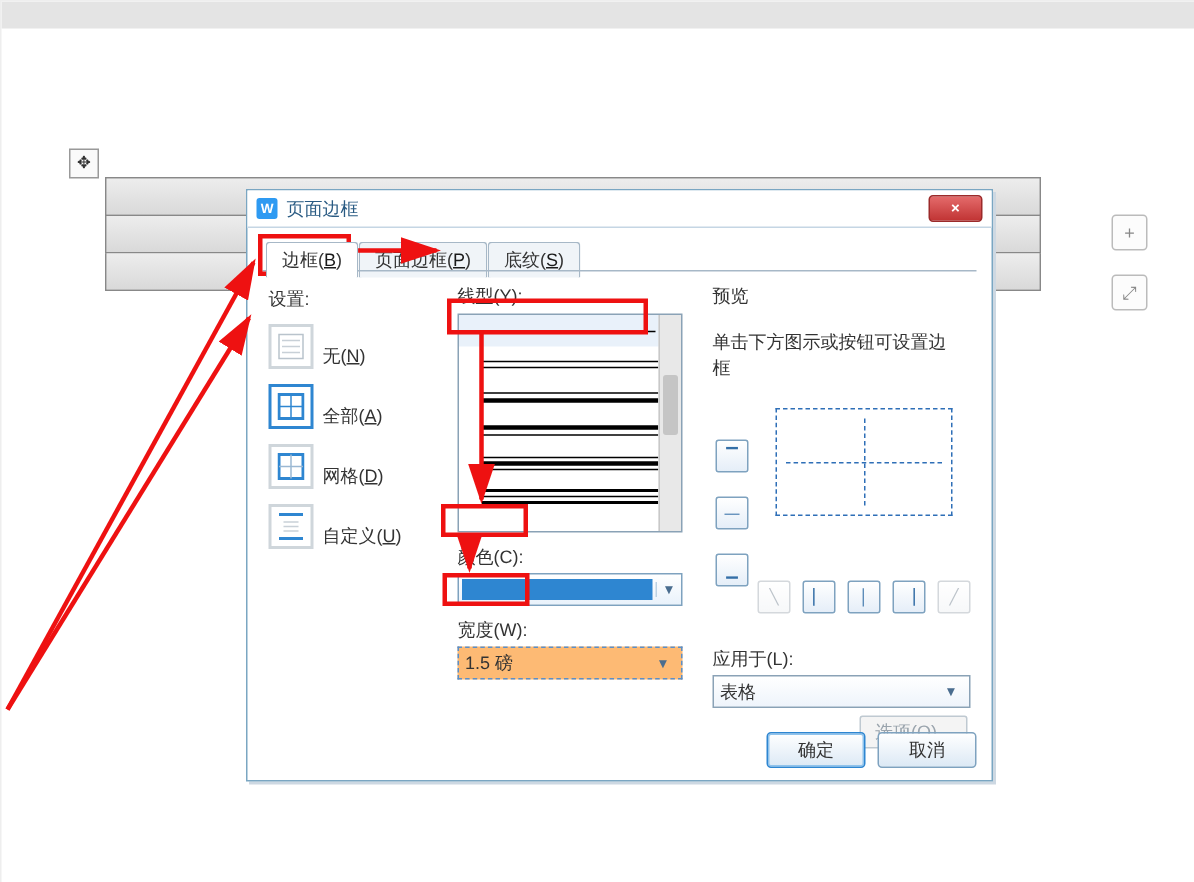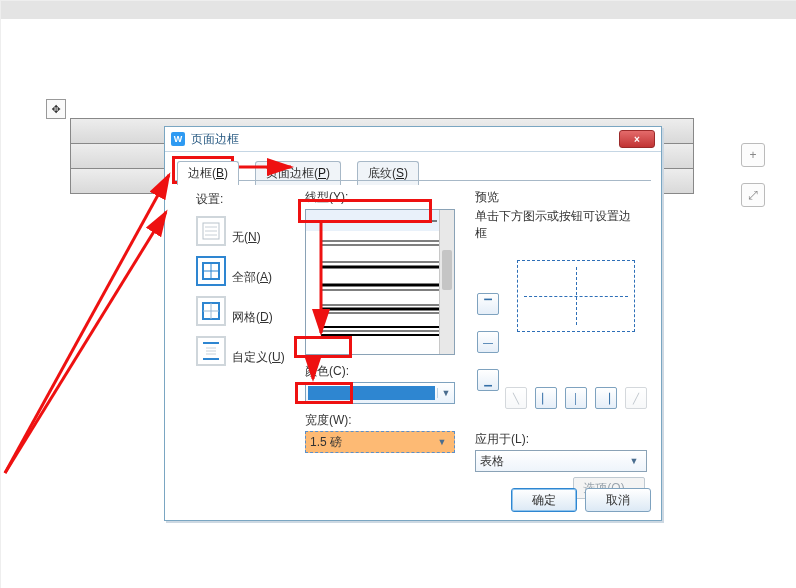--- a/index.html
+++ b/index.html
@@ -16,26 +16,26 @@
   .fb1{right:32px;top:142px}
   .fb2{right:32px;top:182px}
   
   .dlg{position:absolute;left:163px;top:125px;width:496px;height:393px;border:1px solid #7aa6c2;background:#fff;box-shadow:2px 2px 0 #cdd8e2}
   .dlg-title{height:24px;background:#fff;border-bottom:1px solid #c5d6e4;display:flex;align-items:center;gap:6px;padding:0 6px}
   .app-icon{width:14px;height:14px;background:#2e9af2;border-radius:2px;display:flex;align-items:center;justify-content:center;color:#fff;font-size:9px;font-weight:bold}
   .title-txt{flex:1;color:#2a5b83}
   .closebtn{width:34px;height:16px;border-radius:3px;background:linear-gradient(#e46b6b,#c13434);border:1px solid #9b2a2a;color:#fff;display:flex;align-items:center;justify-content:center;font-size:10px;font-weight:bold}
   .dlg-body{position:absolute;left:10px;right:10px;top:30px;bottom:10px}
   
-  .tabs{display:flex;gap:16px;margin-top:4px;margin-left:2px}
+  .tabs{display:flex;gap:0;margin-top:4px;margin-left:2px}
   .tab{padding:3px 10px;border:1px solid #a7b8c7;border-bottom:none;background:#f0f4f8;border-radius:3px 3px 0 0;cursor:pointer}
   .tab.active{background:#fff;position:relative;z-index:2}
   .tab u{color:#1a1a1a}
   
-  .leftcol{position:absolute;left:21px;top:62px;width:108px}
+  .leftcol{position:absolute;left:4px;top:62px;width:108px}
   .setlbl{margin-bottom:4px}
   .opt{display:flex;align-items:flex-end;gap:6px;margin:6px 0;padding:2px 0;cursor:pointer}
   .opt-ico{width:26px;height:26px;border:2px solid #cfd6db;display:flex;align-items:center;justify-content:center}
   .opt.selected .opt-ico{border-color:#2e86d1}
   .opt .ot{white-space:nowrap}
   .opt u{text-decoration:underline}
   
   .midcol{position:absolute;left:130px;top:58px;width:150px}
   .lbl{margin-bottom:3px}
   .stylebox{border:1px solid #8aa2b6;height:144px;background:#fff;position:relative;overflow:hidden}
@@ -206,21 +206,21 @@
 
         <div class="seclbl">宽度(W):</div>
         <div class="widthpick">
           <span class="val">1.5 磅</span>
           <span class="dd-caret" style="border:none">▼</span>
         </div>
       </div>
 
       <div class="rightcol" style="top:32px">
         <div>预览</div>
-        <div class="pvhint" style="margin-top:2px">单击下方图示或按钮可设置边框</div>
+        <div class="pvhint" style="margin-top:14px">单击下方图示或按钮可设置边框</div>
         <div class="pvbox">
           <div class="hline" style="top:50%"></div>
           <div class="vline" style="left:50%"></div>
         </div>
       </div>
 
       <div class="pv-left">
         <div class="pvbtn">▔</div>
         <div class="pvbtn">―</div>
         <div class="pvbtn">▁</div>

